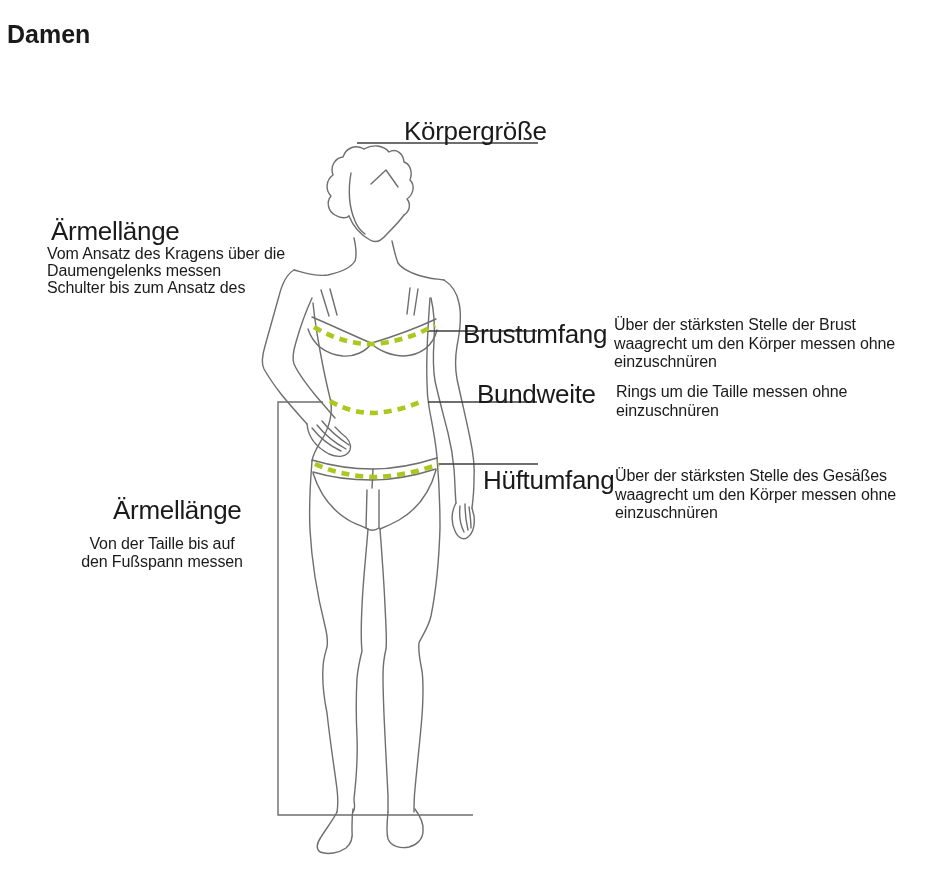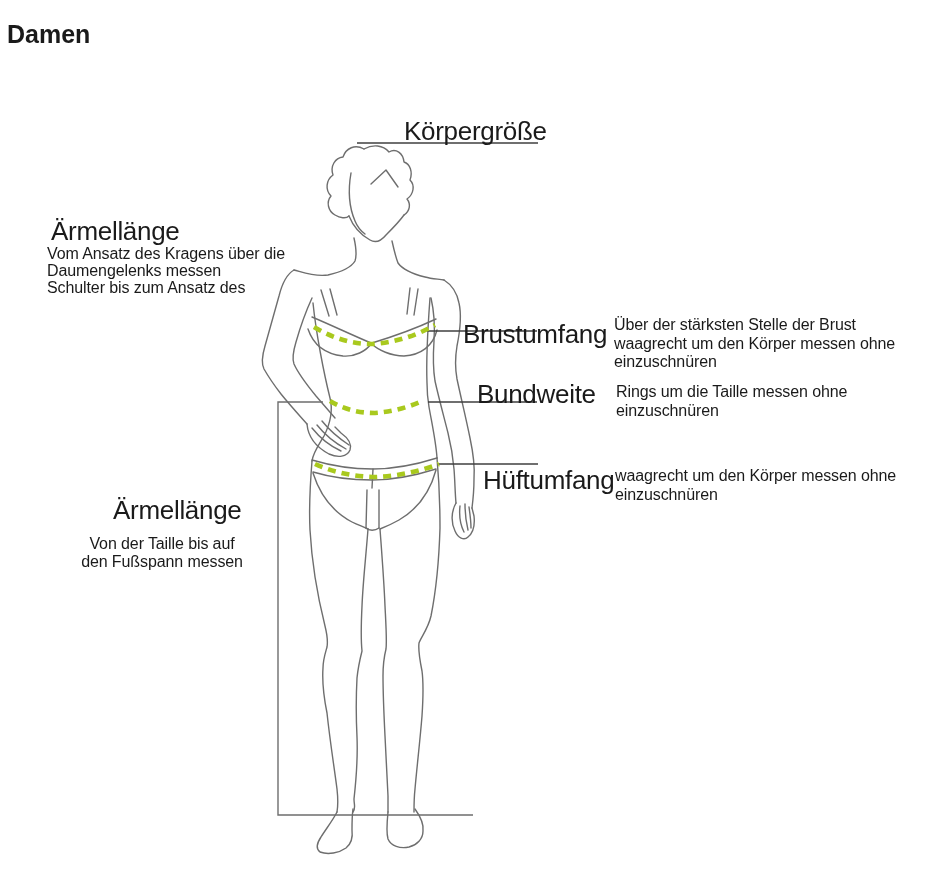--- a/index.html
+++ b/index.html
@@ -121,20 +121,21 @@
   </div>
 
   <div class="txt lbl" style="left:477px;top:381px;">Bundweite</div>
   <div class="txt desc desc-bund" style="left:616px;top:382px;">
     <div>Rings um die Taille messen ohne</div>
     <div>einzuschnüren</div>
   </div>
 
   <div class="txt lbl" style="left:483px;top:467px;">Hüftumfang</div>
   <div class="txt desc desc-right" style="left:615px;top:467px;">
+    <div>Über der stärksten Stelle des Gesäßes</div>
     <div>waagrecht um den Körper messen ohne</div>
     <div>einzuschnüren</div>
   </div>
 
   <div class="txt lbl" style="left:113px;top:497px;">Ärmellänge</div>
   <div class="txt desc desc-center" style="left:72px;top:535px;width:180px;">
     <div>Von der Taille bis auf</div>
     <div>den Fußspann messen</div>
   </div>
 

